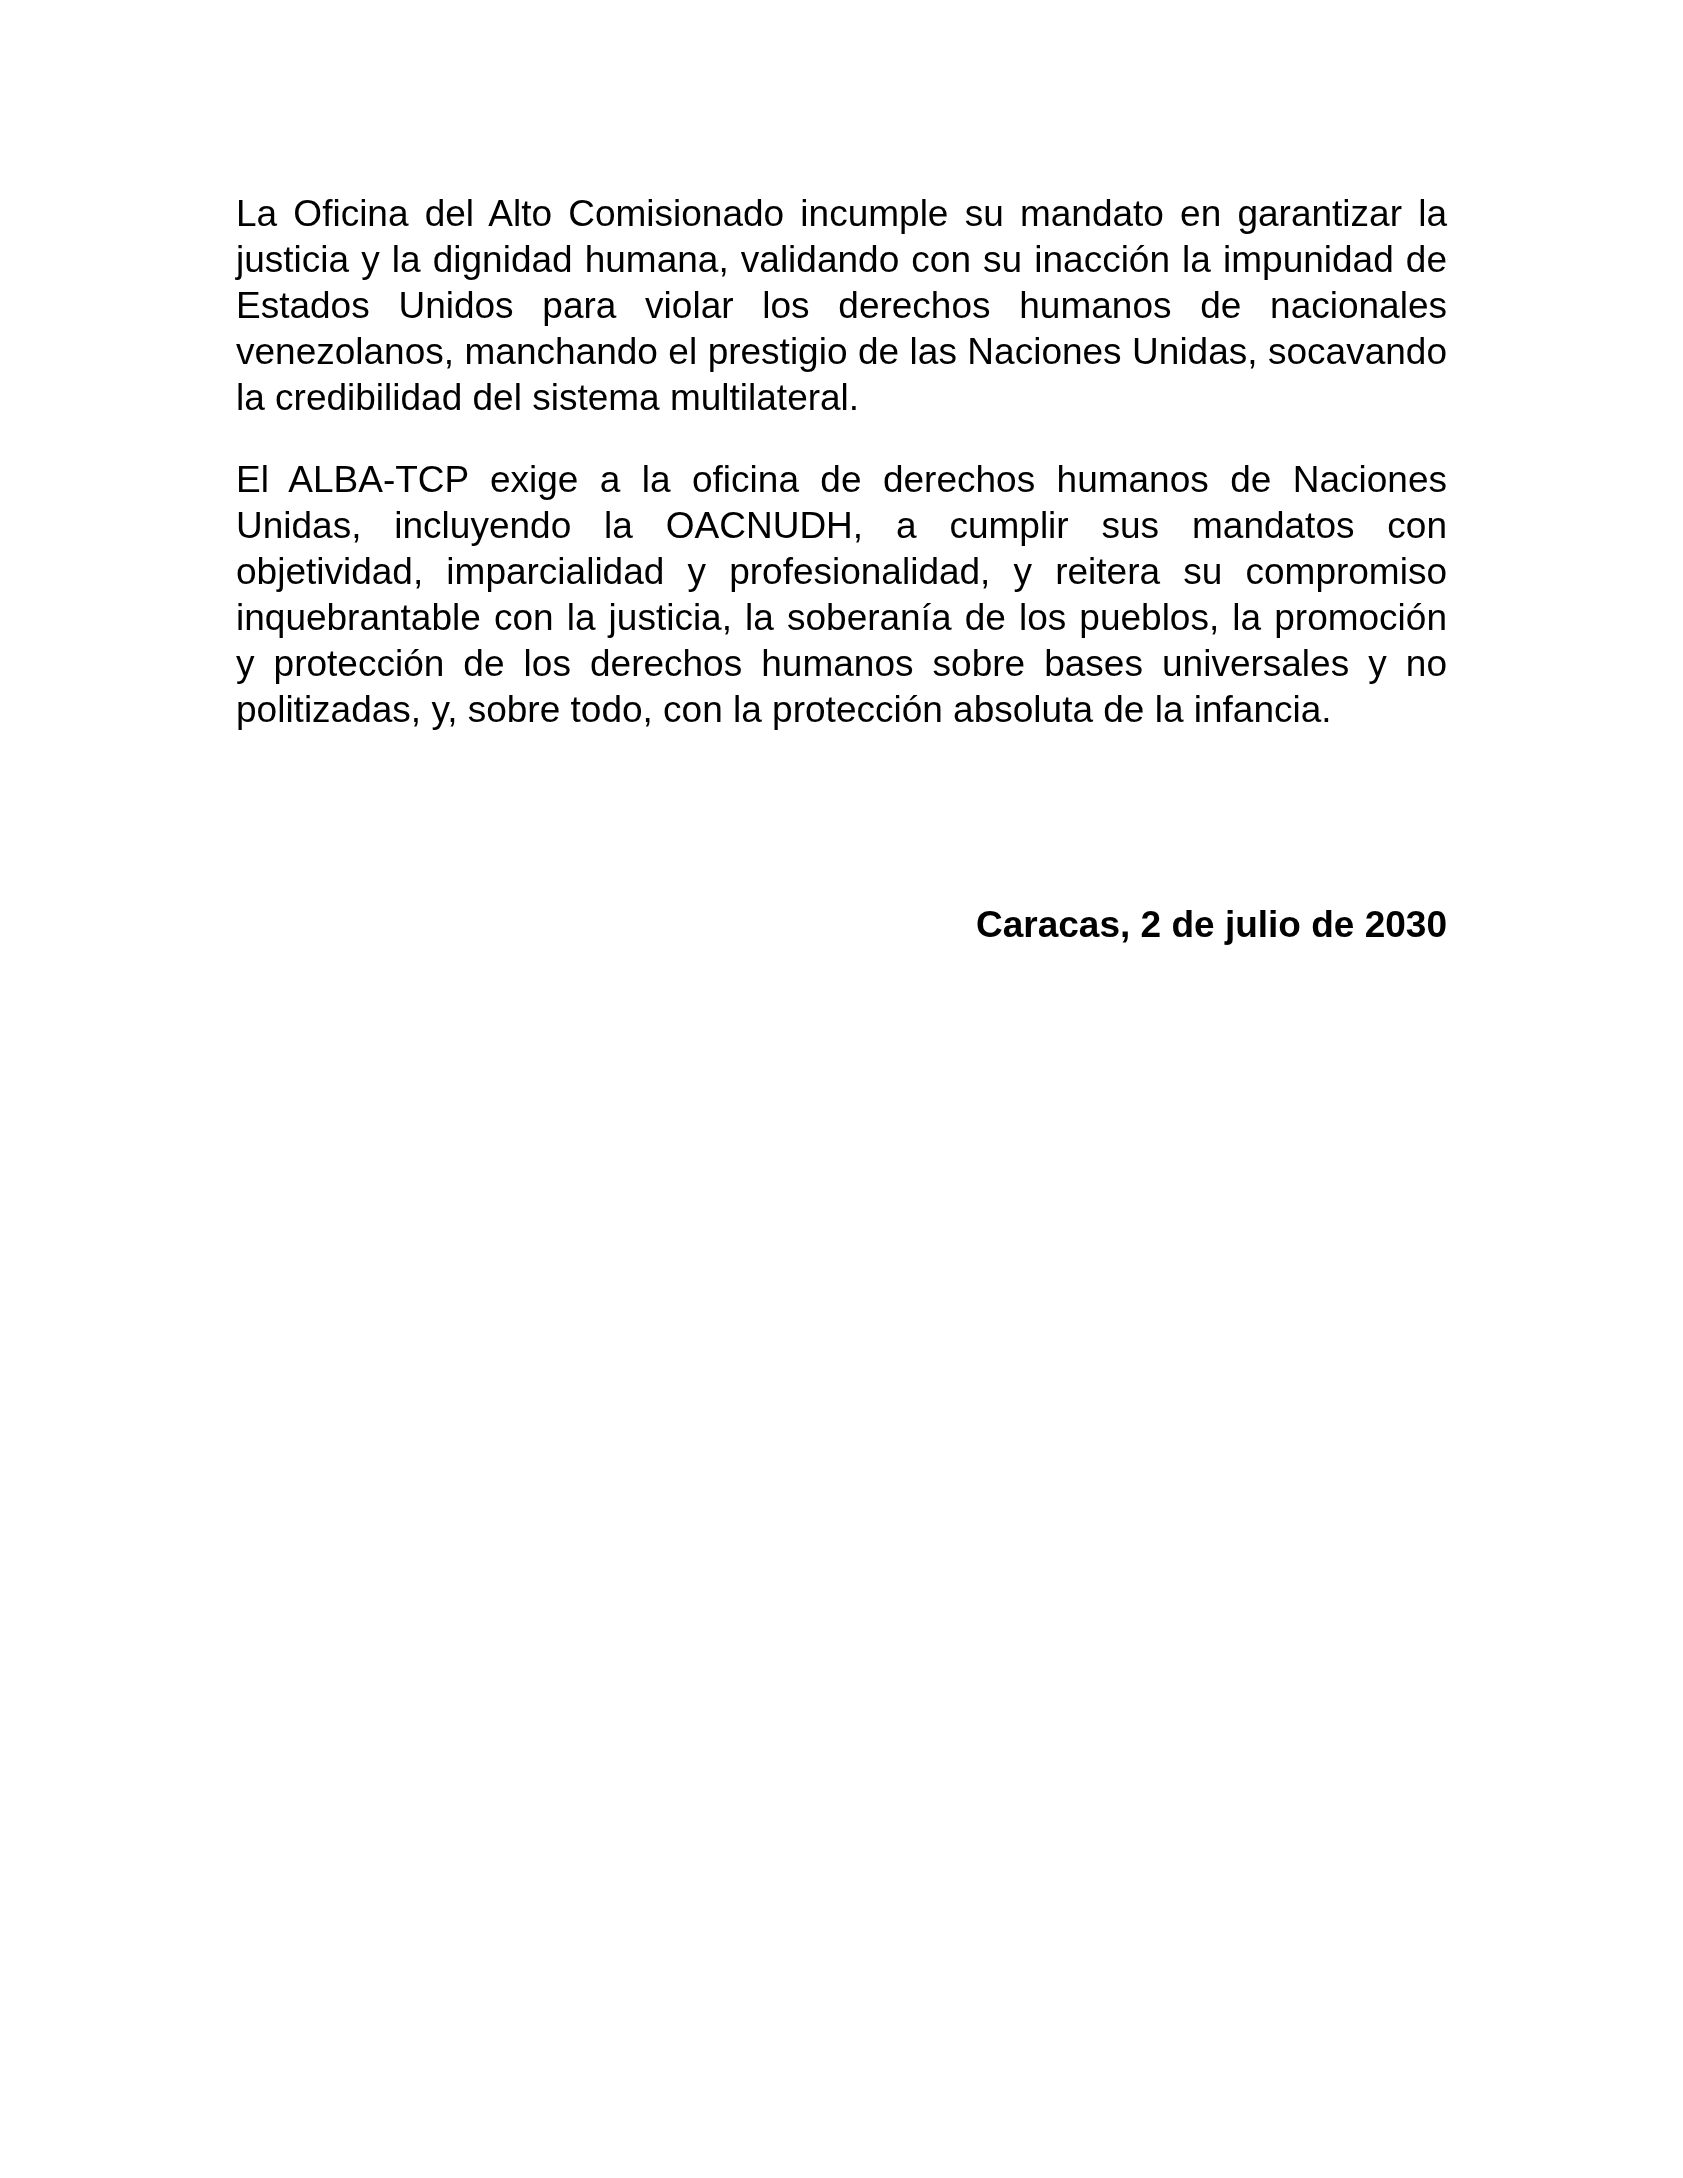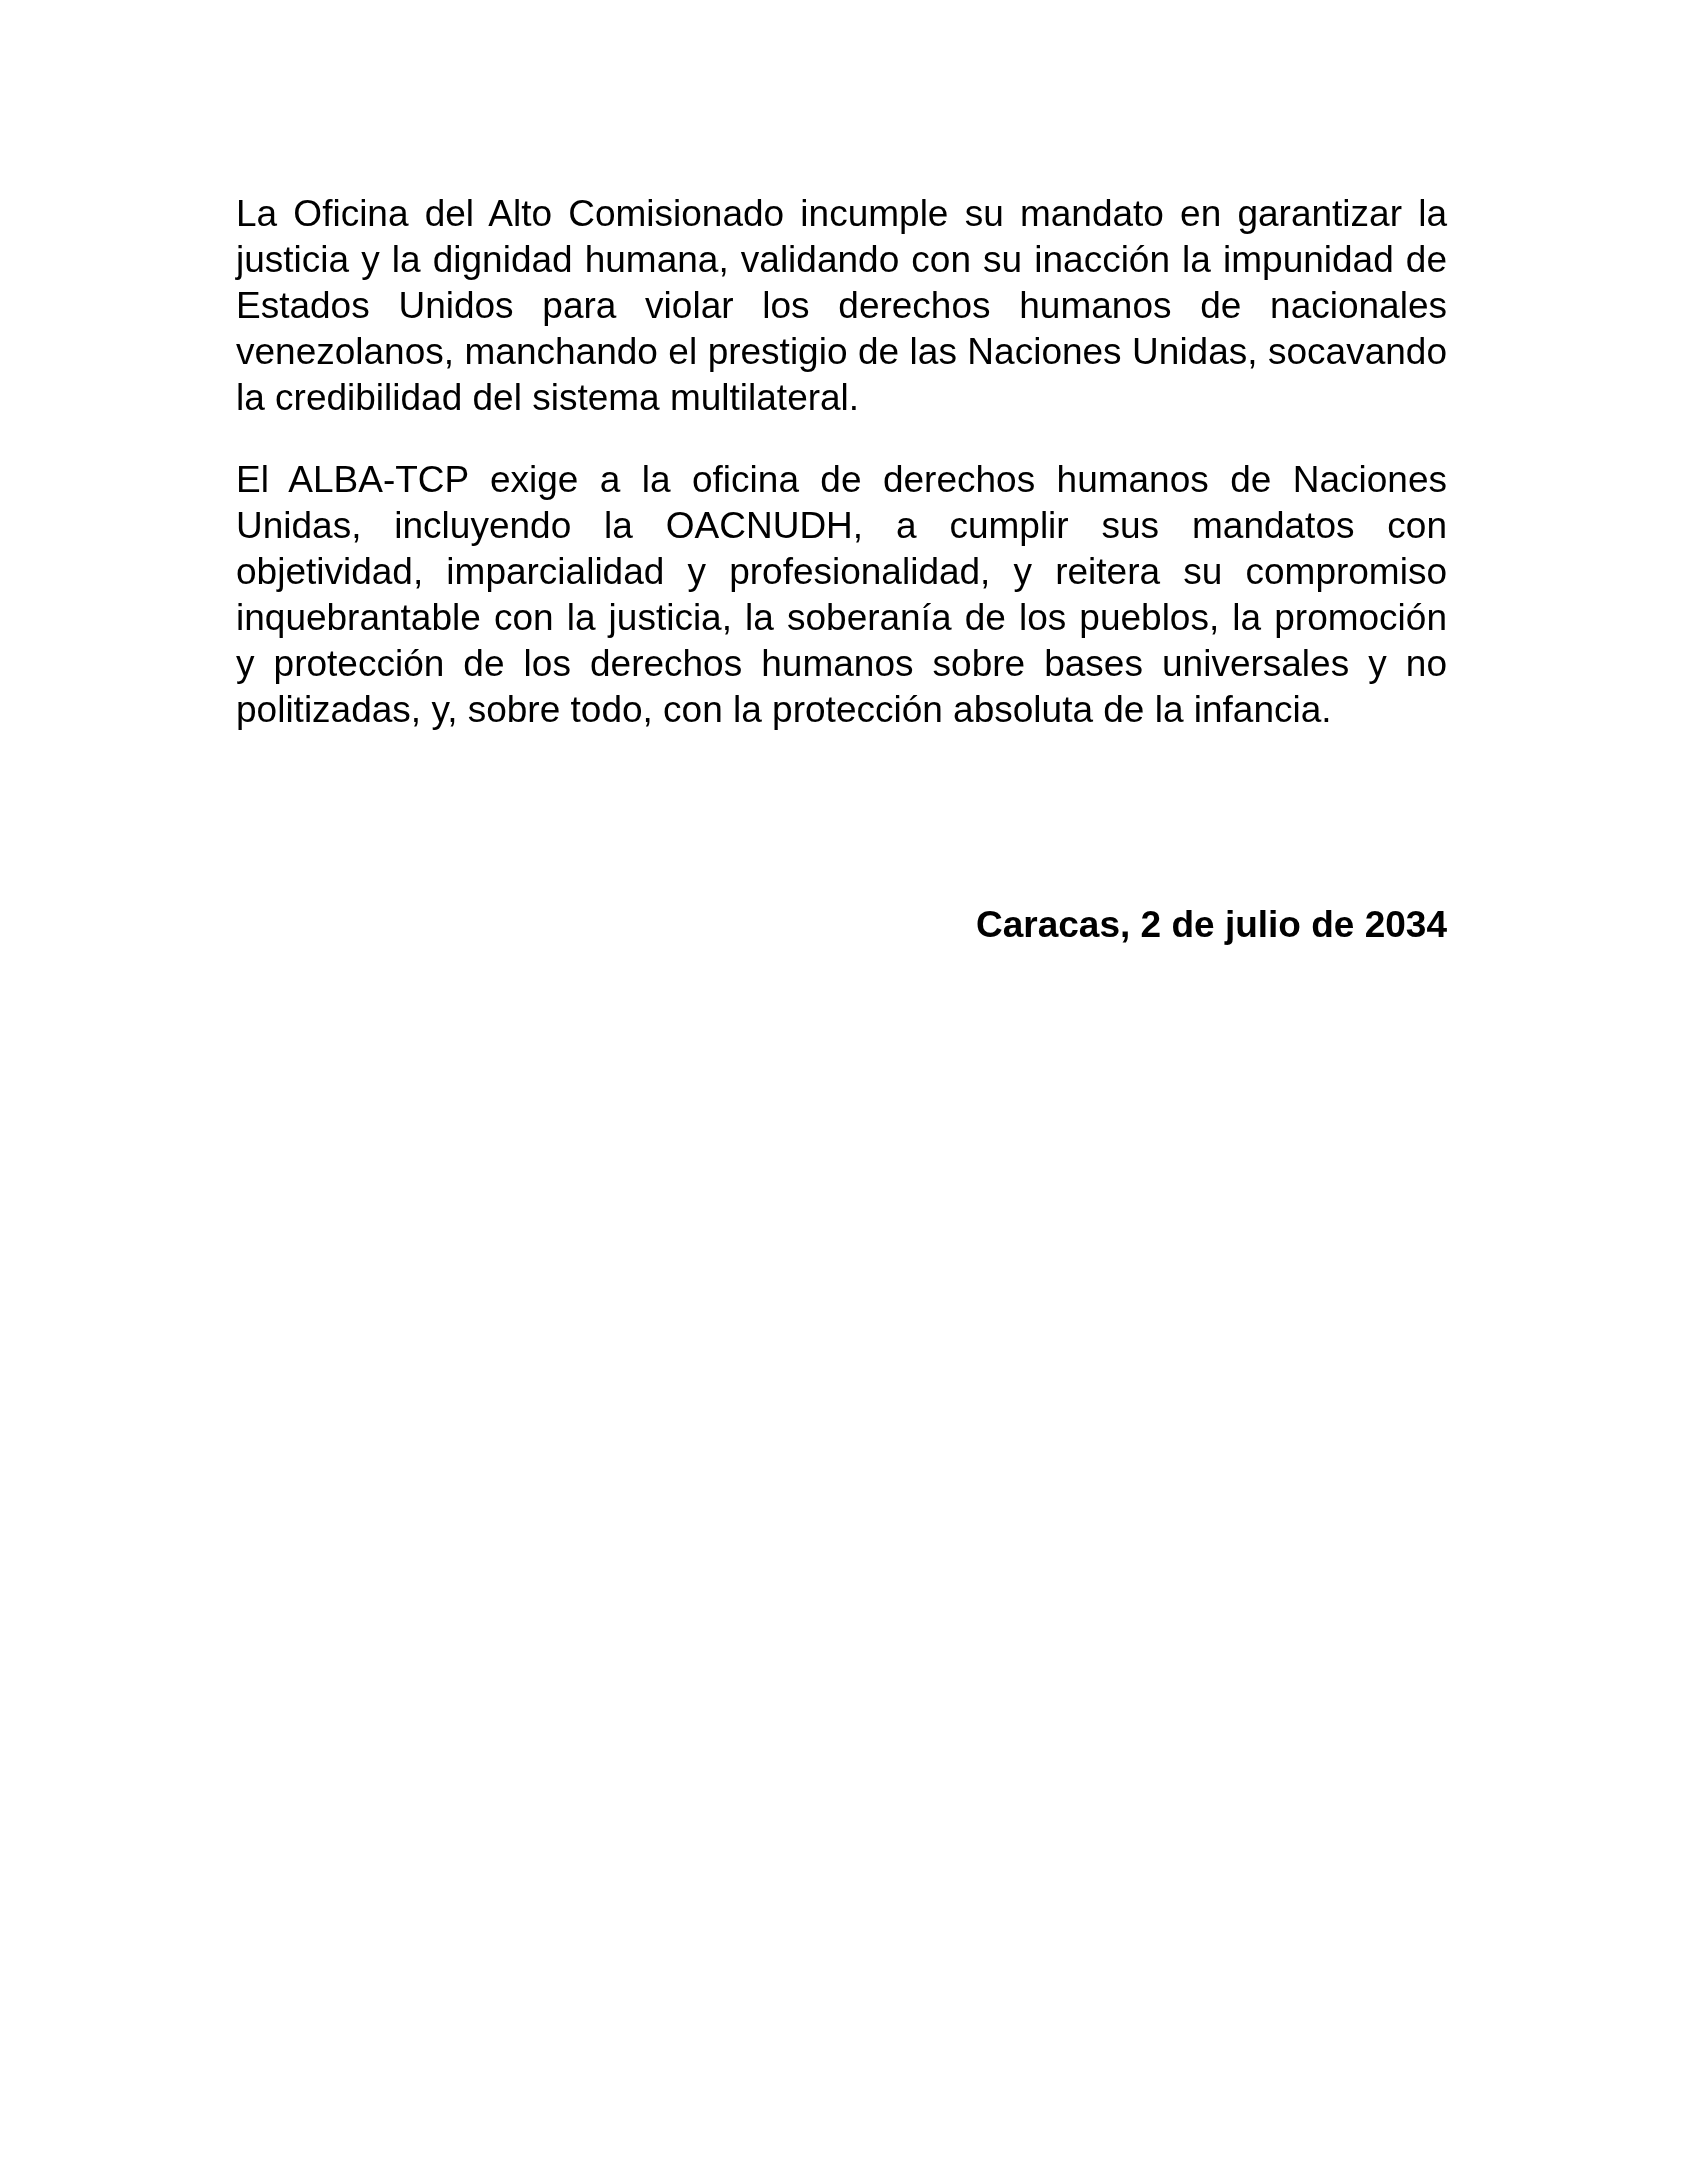--- a/index.html
+++ b/index.html
@@ -35,16 +35,16 @@
     font-weight: bold;
   }
 </style>
 </head>
 <body>
 
 <div class="page">
   <div class="content">
     <p class="body-paragraph">La Oficina del Alto Comisionado incumple su mandato en garantizar la justicia y la dignidad humana, validando con su inacción la impunidad de Estados Unidos para violar los derechos humanos de nacionales venezolanos, manchando el prestigio de las Naciones Unidas, socavando la credibilidad del sistema multilateral.</p>
     <p class="body-paragraph">El ALBA-TCP exige a la oficina de derechos humanos de Naciones Unidas, incluyendo la OACNUDH, a cumplir sus mandatos con objetividad, imparcialidad y profesionalidad, y reitera su compromiso inquebrantable con la justicia, la soberanía de los pueblos, la promoción y protección de los derechos humanos sobre bases universales y no politizadas, y, sobre todo, con la protección absoluta de la infancia.</p>
-    <p class="dateline">Caracas, 2 de julio de 2034</p>
+    <p class="dateline">Caracas, 2 de julio de 2030</p>
   </div>
 </div>
 
 
 </body></html>

